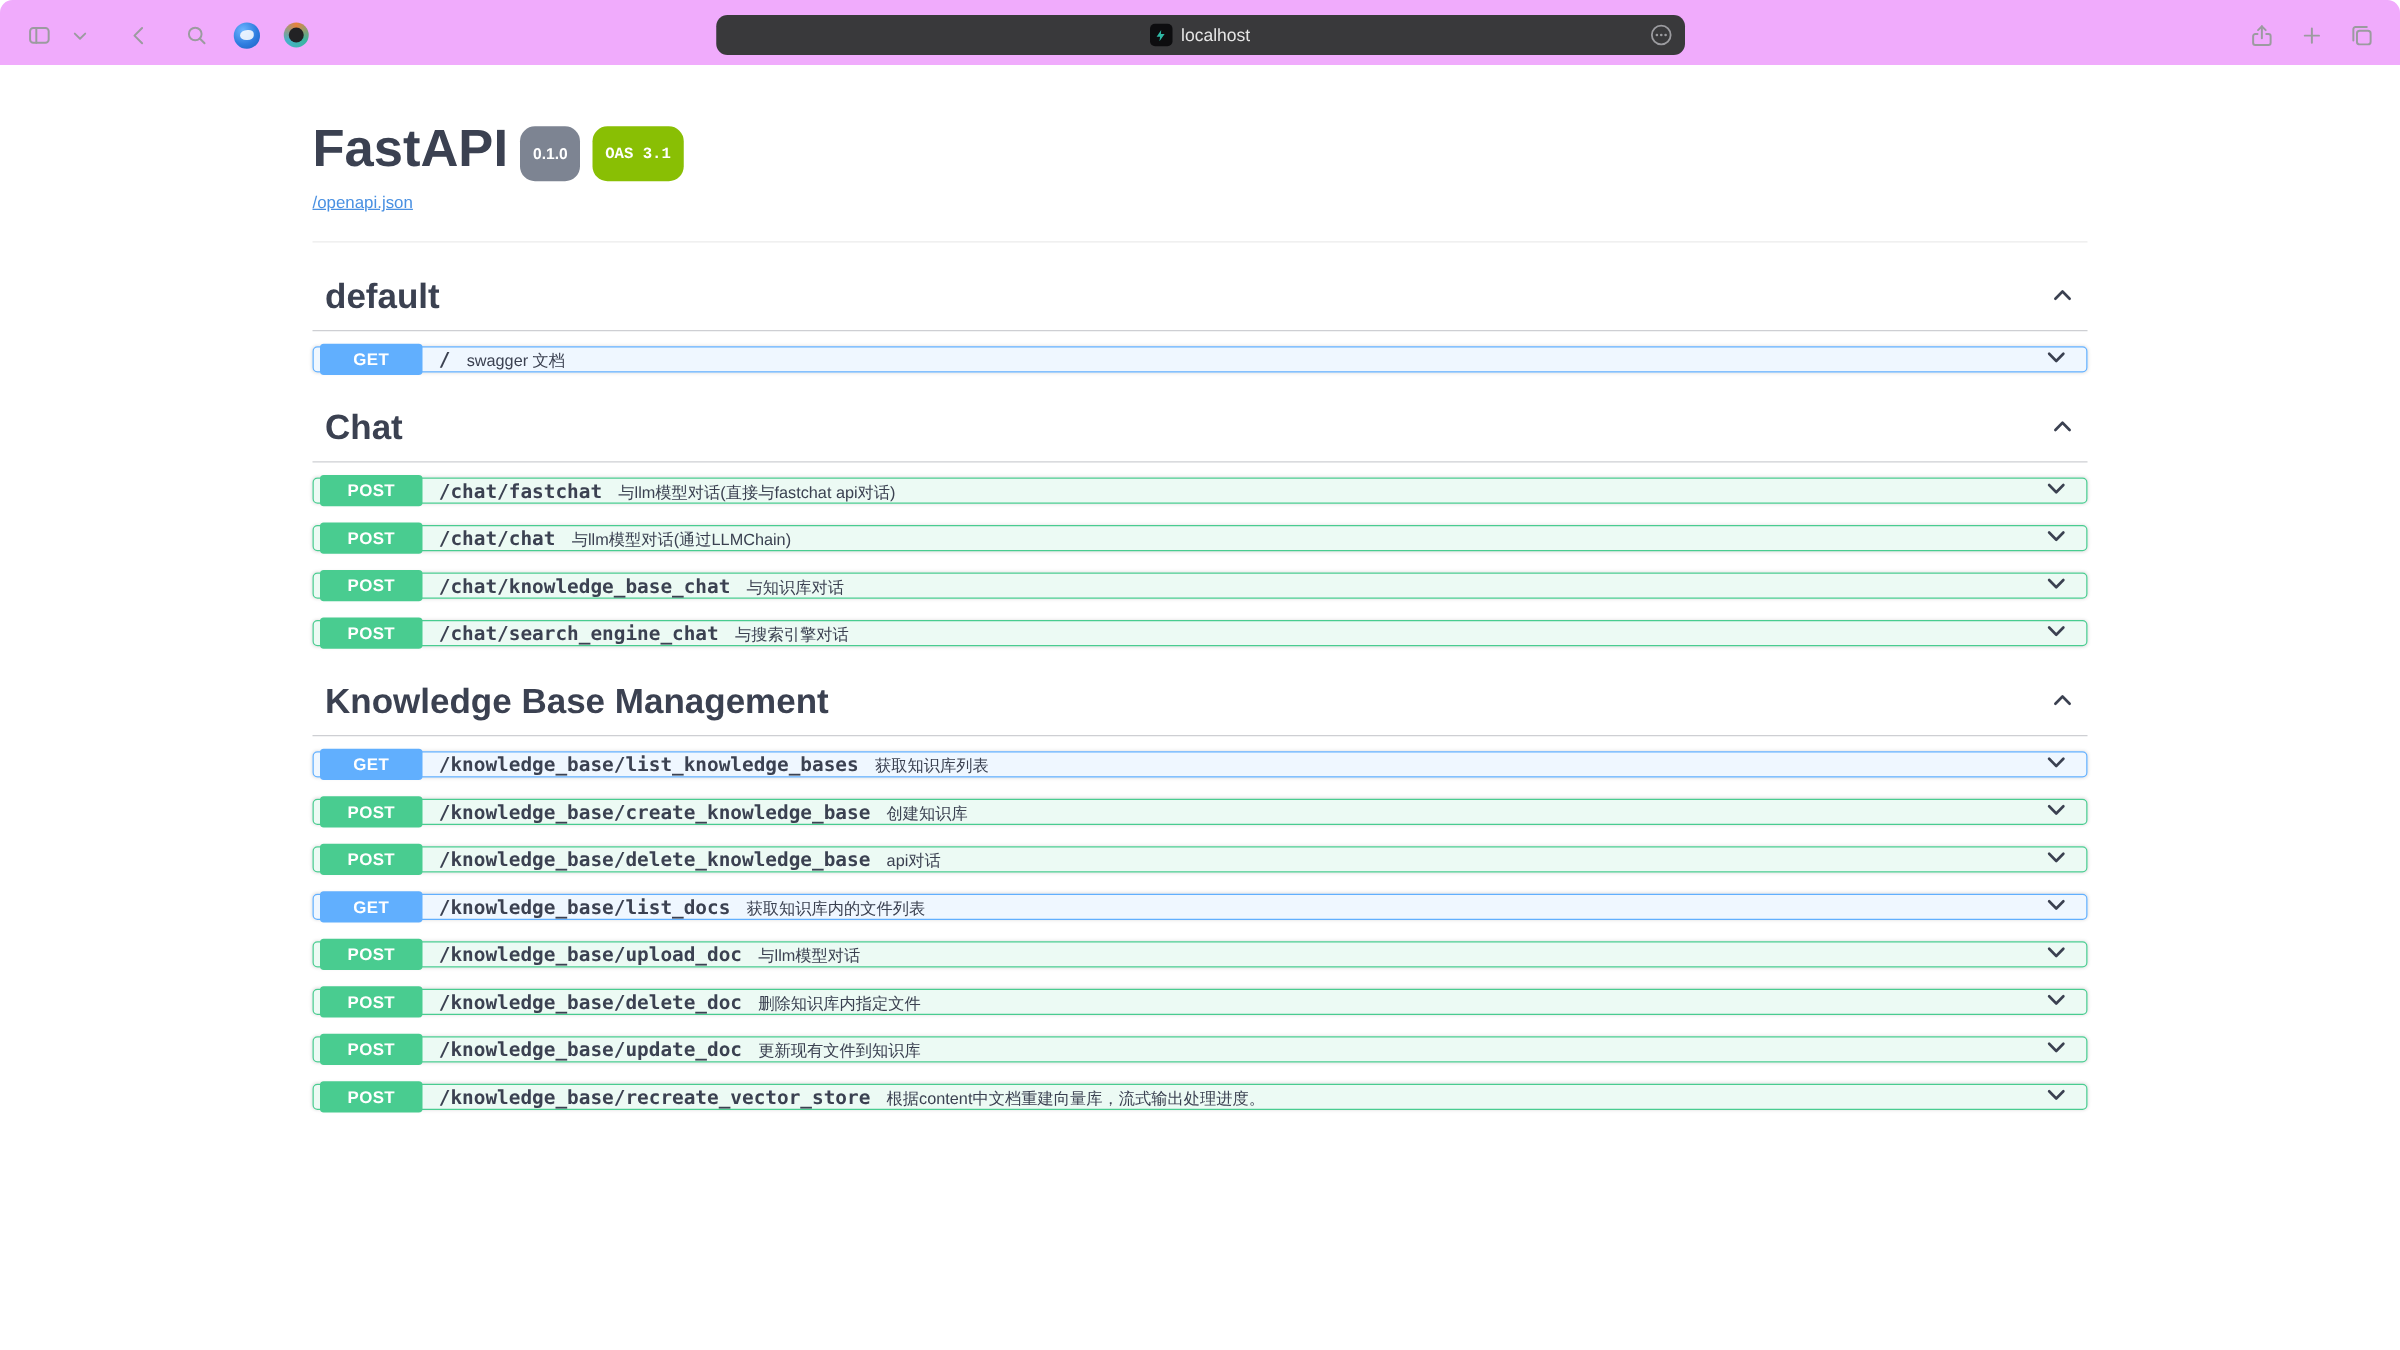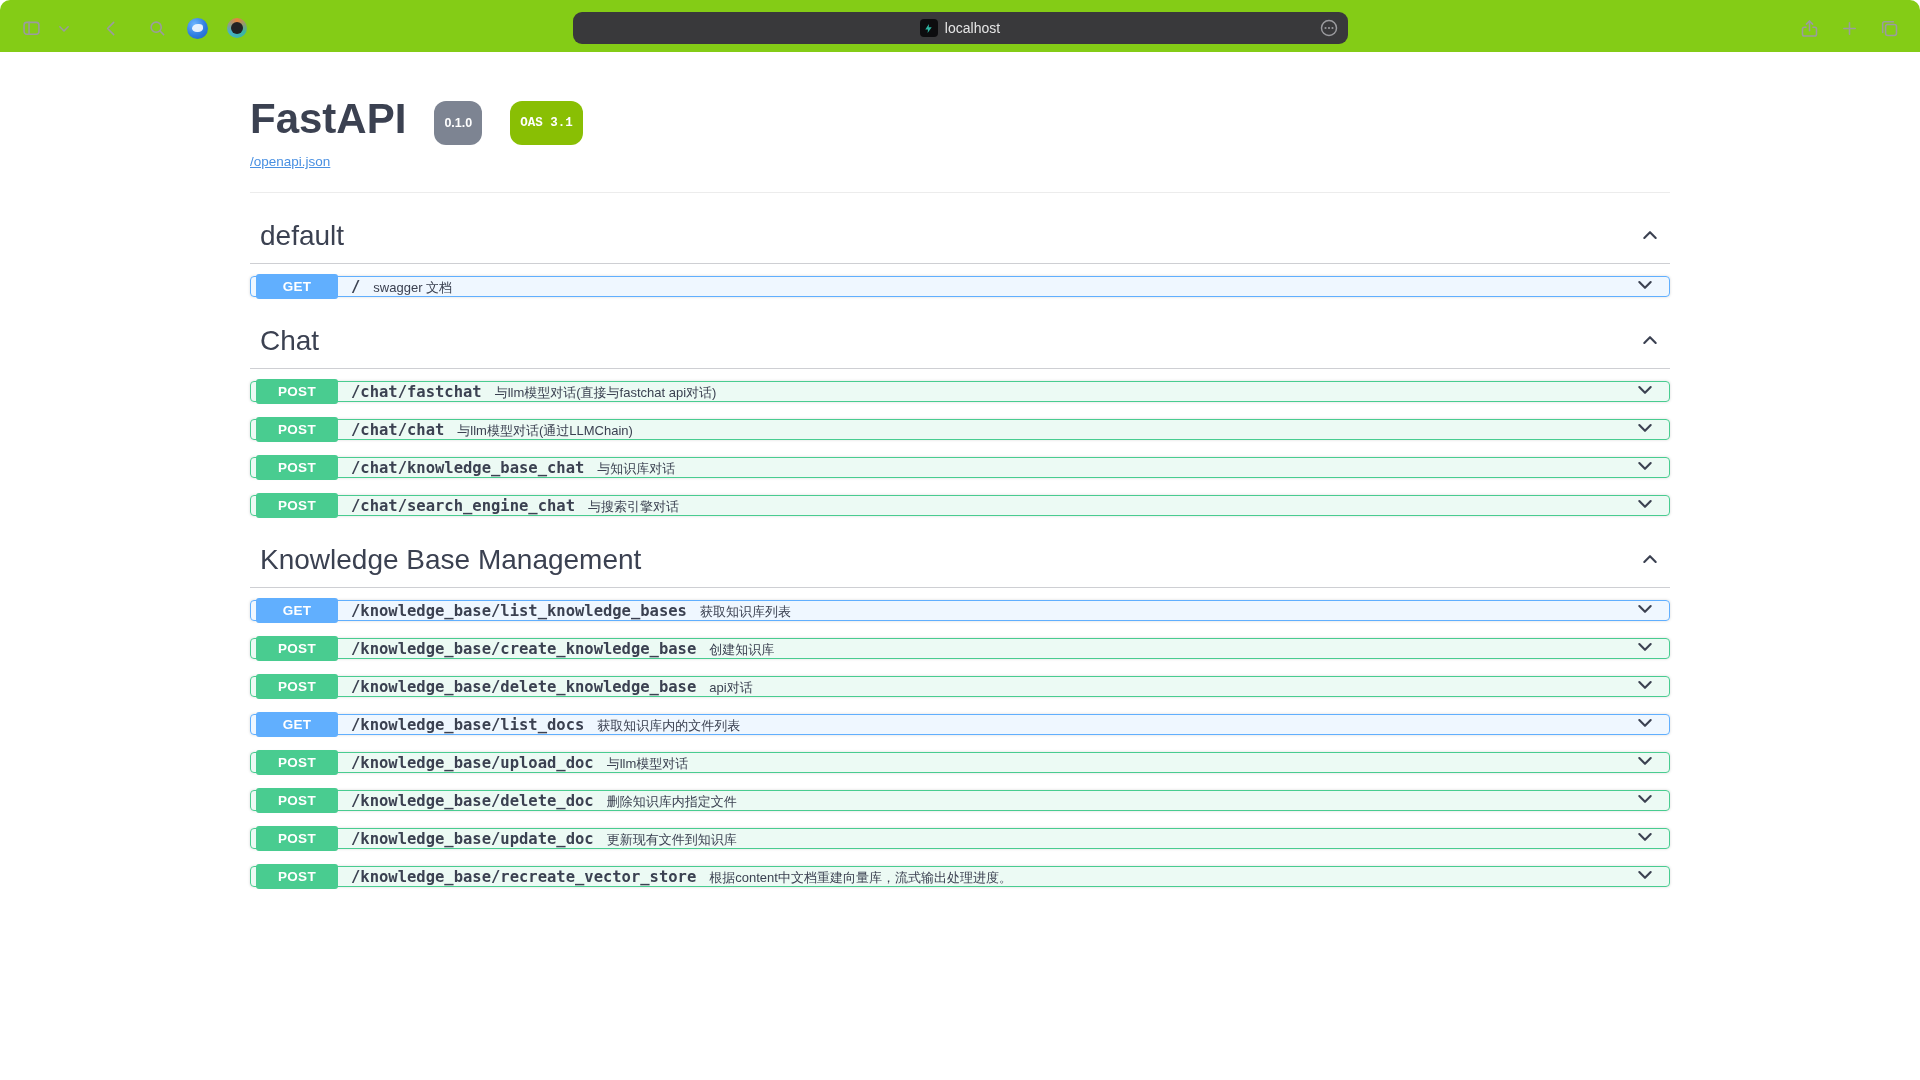--- a/index.html
+++ b/index.html
@@ -1,20 +1,20 @@
 <!DOCTYPE html>
 <html><head>
 <meta charset="utf-8">
 <style>
   * { margin:0; padding:0; box-sizing:border-box; }
   html,body { width:1920px; height:1080px; overflow:hidden; background:#fff;
               font-family:"Liberation Sans", sans-serif; }
 
   
-  .toolbar { height:52px; background:#84cc16; display:grid;
+  .toolbar { height:52px; background:#f0abfc; display:grid;
              grid-template-columns:1fr 775px 1fr; align-items:center;
              border-radius:10px 10px 0 0; padding:12px 14px; }
   .tb-group { display:flex; align-items:center; gap:6px; }
   .tb-group.right { justify-content:flex-end; }
   .tb-btn { width:34px; height:30px; display:flex; align-items:center; justify-content:center;
             background:none; border:none; border-radius:6px; cursor:default; }
   .tb-btn svg { width:21px; height:21px; stroke:#9b9b9f; fill:none;
                 stroke-width:1.8; stroke-linecap:round; stroke-linejoin:round; }
   .tb-btn.narrow { width:20px; }
   .app-blue { width:21px; height:21px; border-radius:50%;
@@ -34,34 +34,34 @@
   .favicon svg { width:11px; height:11px; }
   .more-btn { position:absolute; right:8px; top:5px; width:22px; height:22px;
               background:none; border:none; }
   .more-btn svg { width:22px; height:22px; }
 
   
   .page { height:1028px; overflow:hidden; background:#fff; }
   .wrapper { max-width:1460px; margin:0 auto; padding:0 20px; }
 
   .info { padding-top:44px; padding-bottom:22px; border-bottom:1px solid #ececec; }
-  .title-row { display:flex; align-items:flex-start; gap:28px; }
+  .title-row { display:flex; align-items:flex-start; gap:10px; }
   .api-title { font-size:42px; font-weight:700; color:#3b4151; line-height:1.1; }
   .badge { display:inline-block; font-size:12.5px; font-weight:700; color:#fff;
            padding:15px 10px; border-radius:12px; margin-top:5px; }
   .badge.version { background:#7d8492; }
   .badge.oas { background:#89bf04; border-radius:12px;font-family:Liberation Mono, monospace; }
   .spec-link { display:inline-block; margin-top:9px; font-size:13.5px; color:#4990e2;
                text-decoration:underline; cursor:pointer; }
 
   .opblock-tag-section { }
   .opblock-tag { display:flex; align-items:center; justify-content:space-between;
                  padding:10px 10px; margin-top:16px; cursor:pointer;
                  border-bottom:1px solid rgba(59,65,81,.25); }
-  .section-title { font-size:28px; font-weight:400; color:#3b4151; line-height:34px; }
+  .section-title { font-size:28px; font-weight:700; color:#3b4151; line-height:34px; }
   .chev-btn { background:none; border:none; cursor:pointer; display:flex; align-items:center; }
   .chev { width:20px; height:20px; }
   .chev.up { transform:rotate(180deg); }
 
   .operations { padding:12px 0 0 0; }
   .opblock { display:flex; align-items:center; height:21px; margin-bottom:17px;
              border:1px solid; border-radius:4px; padding:0 14px 0 5px;
              box-shadow:0 0 3px rgba(0,0,0,.15); cursor:pointer; }
   .method-badge { min-width:82px; text-align:center; padding:5px 0; border-radius:3px;
                   color:#fff; font-weight:700; font-size:13.5px; letter-spacing:.3px; }

